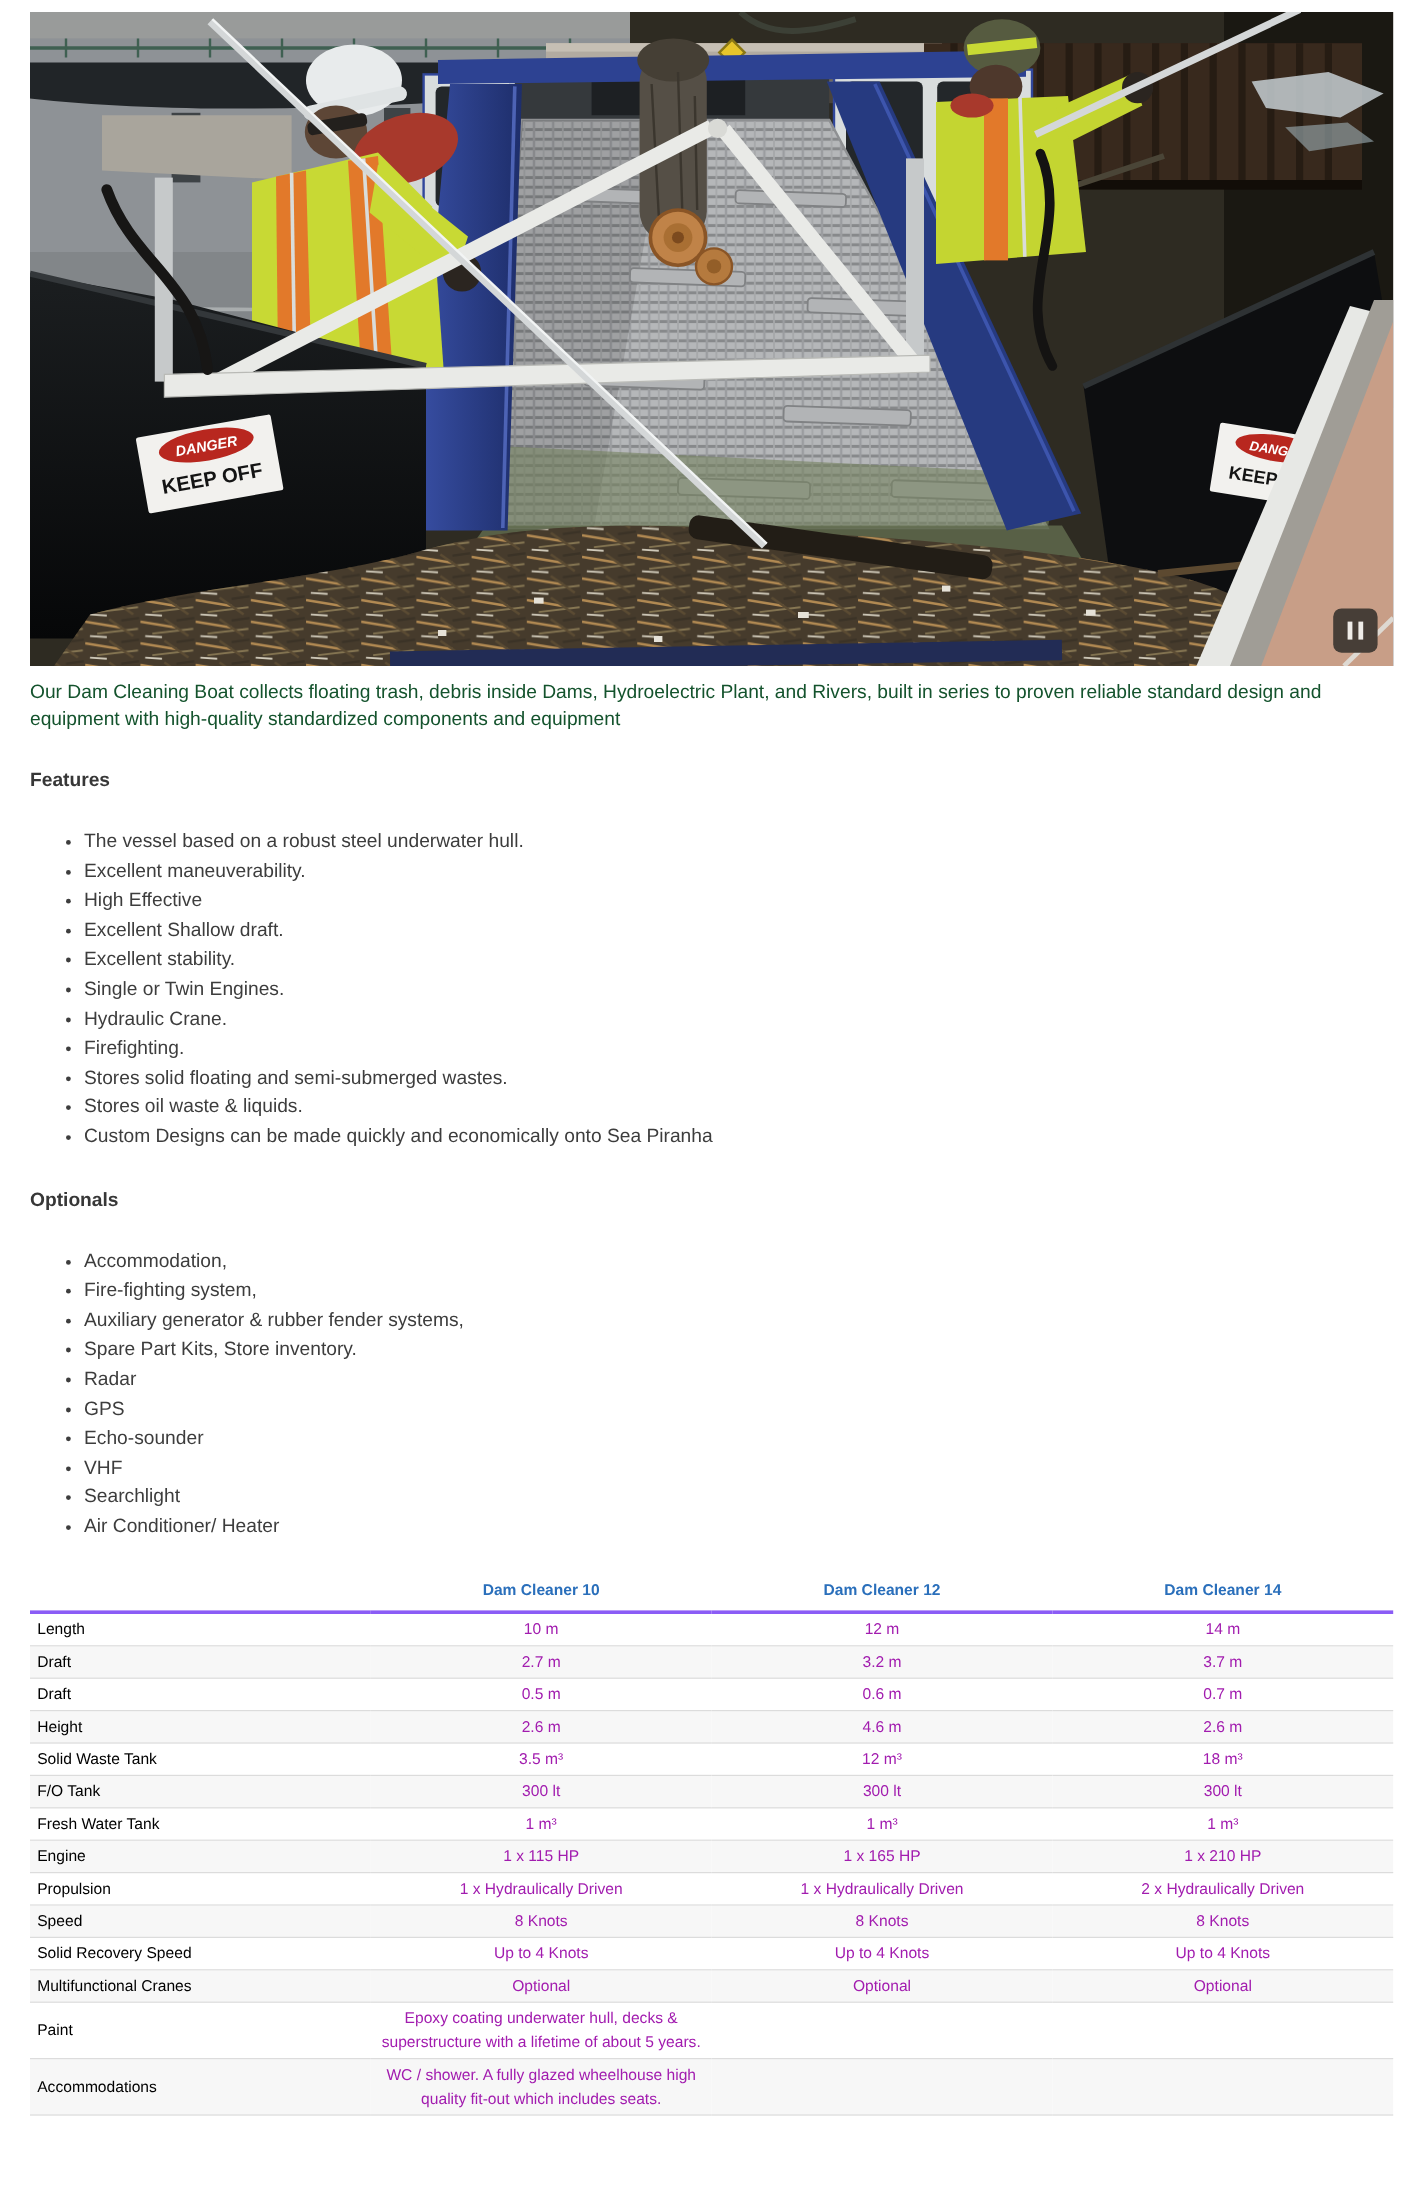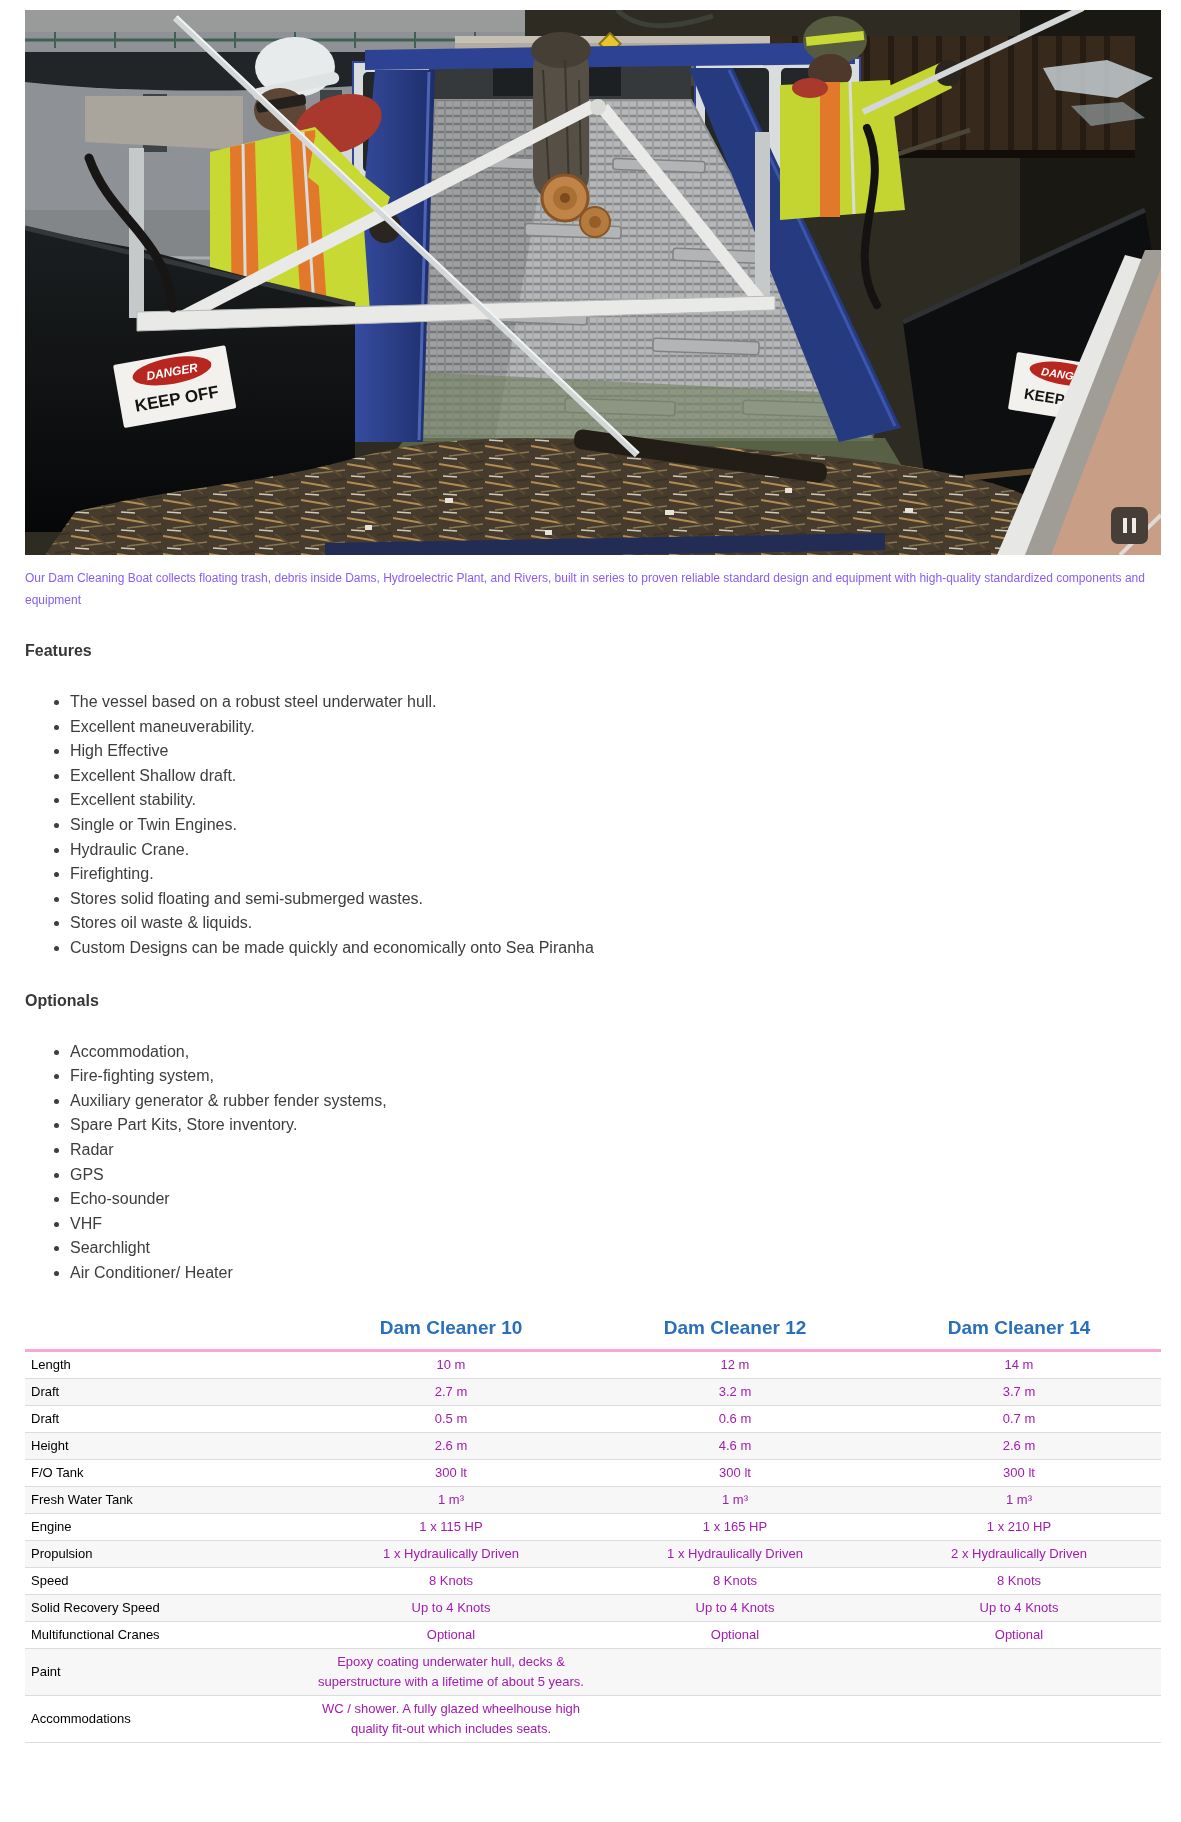--- a/index.html
+++ b/index.html
@@ -5,27 +5,27 @@
   html,body{margin:0;padding:0;}
   body{width:1181px;height:1822px;overflow:hidden;background:#fff;
        font-family:"Liberation Sans",sans-serif;color:#3d3d3d;}
   .page{padding:10px 20px 0 25px;}
   .hero{position:relative;width:1136px;height:545px;overflow:hidden;background:#2e2b22;}
   .hero svg{display:block;width:1136px;height:545px;}
   .pause-btn{position:absolute;right:13px;bottom:11px;width:37px;height:37px;
              background:#473e37;border-radius:7px;display:flex;align-items:center;
              justify-content:center;gap:5px;cursor:pointer;}
   .pause-btn i{display:block;width:4px;height:15px;background:#efece8;}
-  .intro{margin:12px 0 0;font-size:12px;line-height:22px;color:#8b5cf6;}
+  .intro{margin:12px 0 0;font-size:16px;line-height:22px;color:#14532d;}
   h3.sec{margin:31px 0 0;font-size:16px;font-weight:700;color:#373737;}
   ul.bullets{margin:30px 0 0;padding:0 0 0 45px;list-style:disc;}
   ul.bullets li{font-size:16px;line-height:24.6px;color:#3d3d3d;}
   table.spec{margin-top:26px;width:1136px;border-collapse:collapse;table-layout:fixed;}
-  table.spec th{font-size:19px;font-weight:700;color:#2a6fbb;text-align:center;
-                padding:6px 0 10px;border-bottom:3px solid #f9a8d4;}
+  table.spec th{font-size:13px;font-weight:700;color:#2a6fbb;text-align:center;
+                padding:6px 0 10px;border-bottom:3px solid #8b5cf6;}
   table.spec td{border-bottom:1px solid #dcdcdc;font-size:13px;line-height:20px;padding:3px 0;vertical-align:middle;}
   table.spec td.lbl{color:#000000;font-weight:400;text-align:left;padding-left:6px;}
   table.spec td.val{text-align:center;color:#a21caf;}
   table.spec td.val span{display:inline-block;max-width:288px;}
   table.spec tbody tr:nth-child(even){background:#f7f7f7;}
   svg text{font-family:"Liberation Sans",sans-serif;}
 </style>
 </head>
 <body>
 
@@ -337,20 +337,26 @@
         <td class="val"><span>0.6 m</span></td>
         <td class="val"><span>0.7 m</span></td>
       </tr>
       <tr>
         <td class="lbl">Height</td>
         <td class="val"><span>2.6 m</span></td>
         <td class="val"><span>4.6 m</span></td>
         <td class="val"><span>2.6 m</span></td>
       </tr>
       <tr>
+        <td class="lbl">Solid Waste Tank</td>
+        <td class="val"><span>3.5 m³</span></td>
+        <td class="val"><span>12 m³</span></td>
+        <td class="val"><span>18 m³</span></td>
+      </tr>
+      <tr>
         <td class="lbl">F/O Tank</td>
         <td class="val"><span>300 lt</span></td>
         <td class="val"><span>300 lt</span></td>
         <td class="val"><span>300 lt</span></td>
       </tr>
       <tr>
         <td class="lbl">Fresh Water Tank</td>
         <td class="val"><span>1 m³</span></td>
         <td class="val"><span>1 m³</span></td>
         <td class="val"><span>1 m³</span></td>

